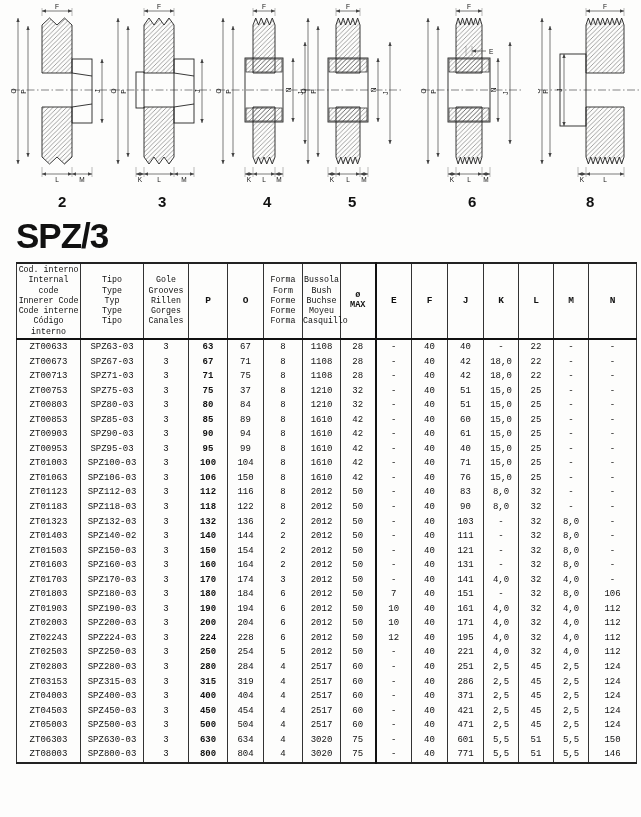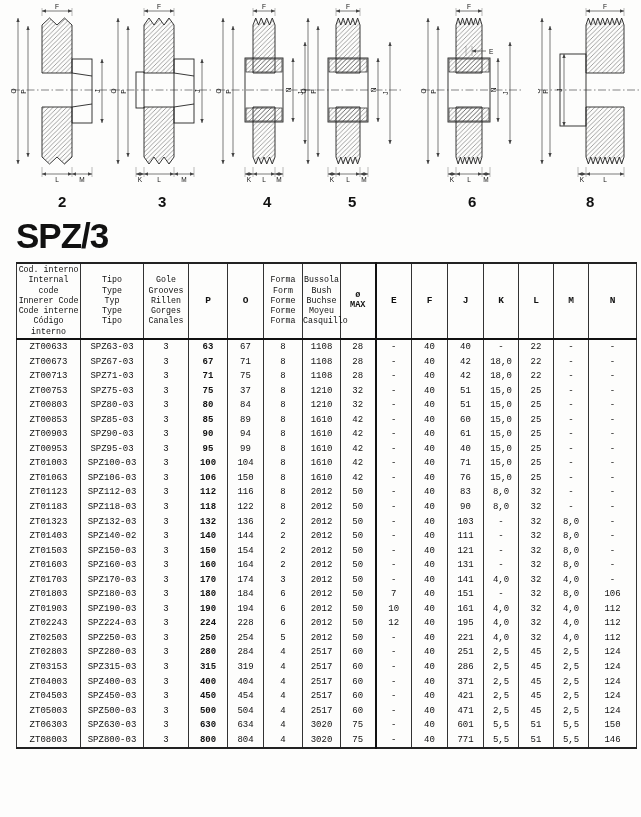--- a/index.html
+++ b/index.html
@@ -728,20 +728,37 @@
             <td class="thick-r">50</td>
             <td>10</td>
             <td>40</td>
             <td>161</td>
             <td>4,0</td>
             <td>32</td>
             <td>4,0</td>
             <td>112</td>
           </tr>
           <tr>
+            <td>ZT02003</td>
+            <td>SPZ200-03</td>
+            <td>3</td>
+            <td class="bold">200</td>
+            <td>204</td>
+            <td>6</td>
+            <td>2012</td>
+            <td class="thick-r">50</td>
+            <td>10</td>
+            <td>40</td>
+            <td>171</td>
+            <td>4,0</td>
+            <td>32</td>
+            <td>4,0</td>
+            <td>112</td>
+          </tr>
+          <tr>
             <td>ZT02243</td>
             <td>SPZ224-03</td>
             <td>3</td>
             <td class="bold">224</td>
             <td>228</td>
             <td>6</td>
             <td>2012</td>
             <td class="thick-r">50</td>
             <td>12</td>
             <td>40</td>

